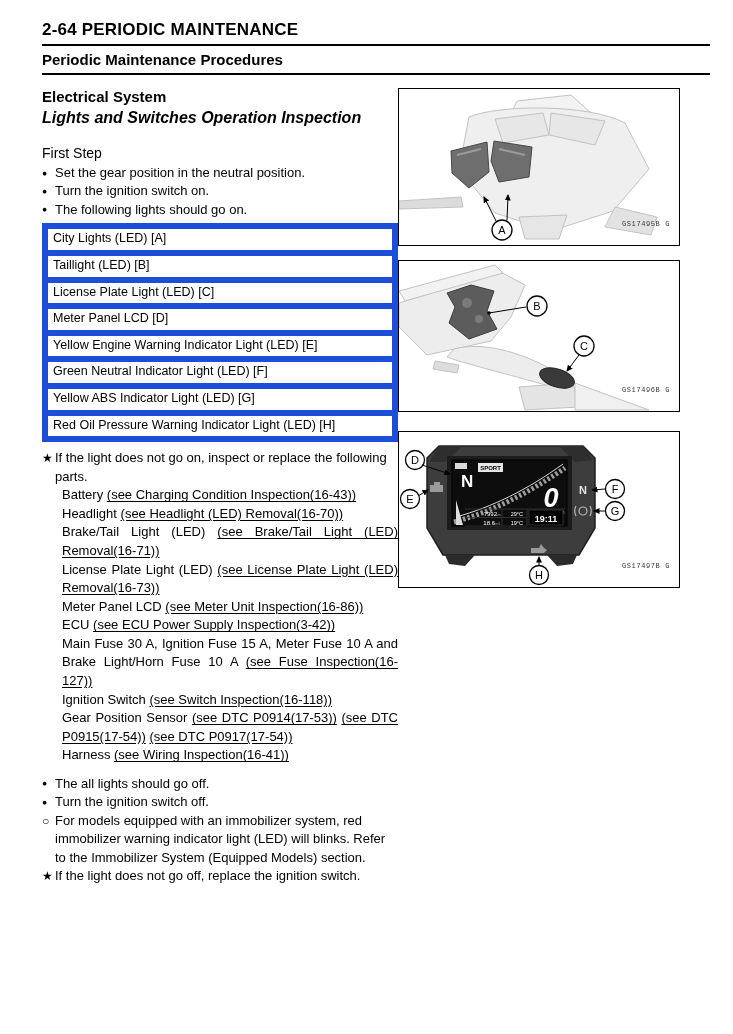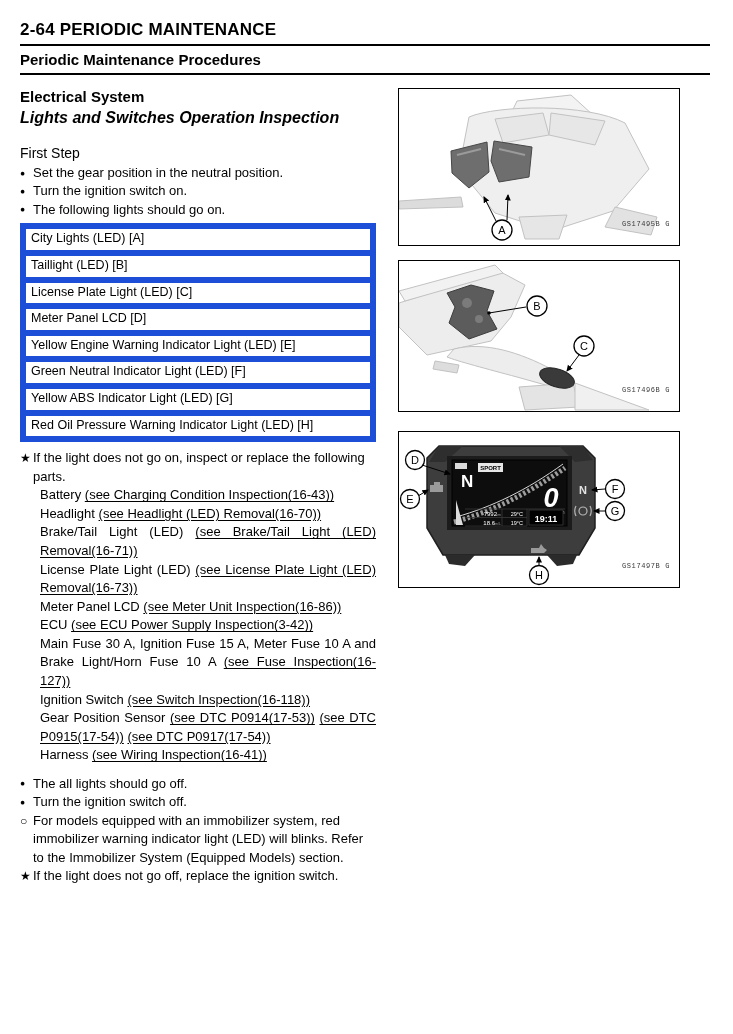--- a/index.html
+++ b/index.html
@@ -1,27 +1,27 @@
 <!DOCTYPE html>
 <html><head>
 <meta charset="utf-8">
 <style>
   * { margin: 0; padding: 0; box-sizing: border-box; }
   html, body { width: 733px; height: 1034px; background: #ffffff; overflow: hidden; }
   body { font-family: "Liberation Sans", sans-serif; color: #000; }
-  .page { width: 733px; height: 1034px; padding: 20px 23px 0 20px; border-radius: 26px; }
+  .page { width: 733px; height: 1034px; padding: 20px 23px 0 42px; border-radius: 26px; }
 
   
   .page-title { font-size: 17px; font-weight: bold; letter-spacing: 0.2px; margin-bottom: 4px; }
   .rule { border-top: 2px solid #000; }
   .section-title { font-size: 15px; font-weight: bold; margin: 5px 0 5px 0; }
   .rule2 { border-top: 2px solid #000; margin-bottom: 13px; }
 
   
-  .cols { display: flex; gap: 22px; }
+  .cols { display: flex; }
   .col-text { width: 356px; flex: none; }
   .col-figs { width: 282px; flex: none; }
 
   h3.sys { font-size: 15px; font-weight: bold; margin-bottom: 4px; }
   h4.sub { font-size: 16px; font-weight: bold; font-style: italic; margin-bottom: 18px; }
   h5.step { font-size: 14px; font-weight: normal; margin-bottom: 3px; margin-top: 12px; }
 
   .li, .note { font-size: 13px; line-height: 1.42; padding-left: 13px; text-indent: -13px; }
   .li .marker, .note .marker { display: inline-block; width: 13px; text-indent: 0; }
   .li .marker { font-size: 8.5px; vertical-align: 1.5px; }

